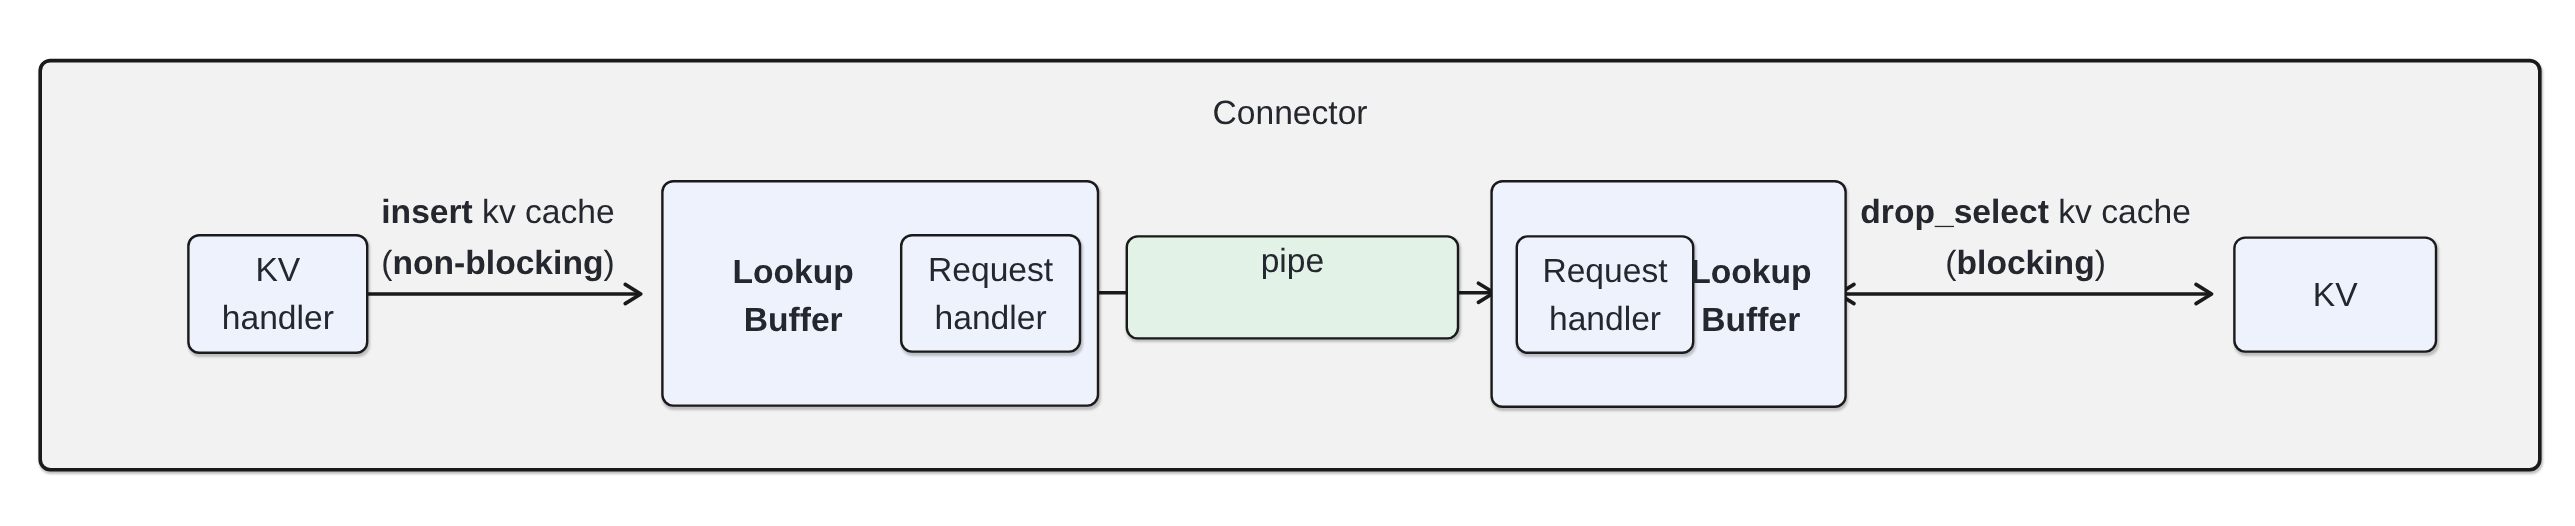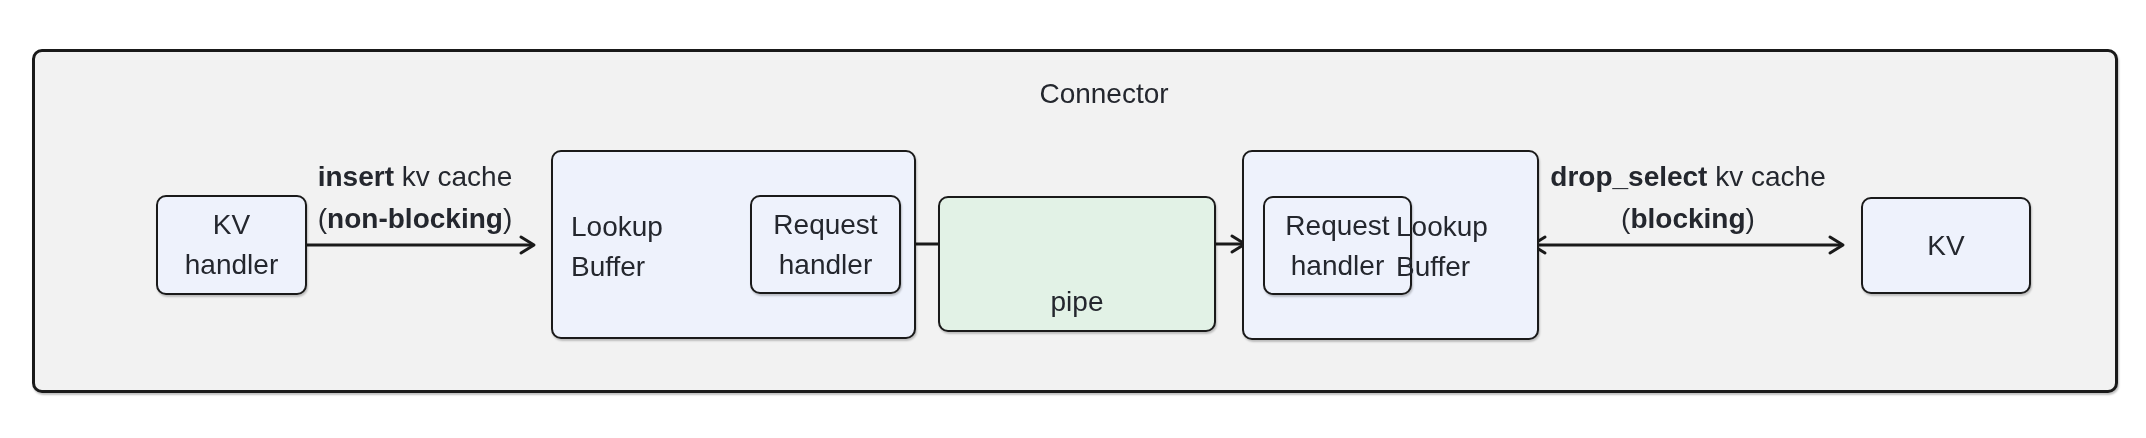--- a/index.html
+++ b/index.html
@@ -26,21 +26,20 @@
     border-radius: 10px;
     box-sizing: border-box;
     box-shadow: 1px 2px 2px rgba(0,0,0,0.25);
   }
   .diagram-title {
     position: absolute;
     left: 32px; top: 76px;
     width: 2086px;
     text-align: center;
     line-height: 36px;
-    padding-left: 29px;
   }
   .node {
     position: absolute;
     background: #eef2fc;
     border: 2.5px solid #1a1a1a;
     border-radius: 10px;
     box-sizing: border-box;
     box-shadow: 1px 2px 2px rgba(0,0,0,0.22);
     display: flex;
     flex-direction: column;
@@ -52,37 +51,37 @@
   }
   .node span { display: block; }
   .kv-producer   { left: 143px;  top: 195px; width: 151px; height: 100px; }
   .lookup-left   { left: 538px;  top: 150px; width: 365px; height: 189px; }
   .handler-left  { left: 737px;  top: 195px; width: 151px; height: 99px;  }
   .lookup-right  { left: 1229px; top: 150px; width: 297px; height: 190px; }
   .handler-right { left: 1250px; top: 196px; width: 149px; height: 99px;  }
   .kv-consumer   { left: 1848px; top: 197px; width: 170px; height: 97px;  }
   .lookup-label {
     position: absolute;
-    text-align: left;
+    text-align: center;
     line-height: 40px;
+    font-weight: bold;
   }
   .lookup-label span { display: block; }
   .lookup-label-left  { left: 571px;  top: 207px; width: 180px; }
   .lookup-label-right { left: 1396px; top: 207px; width: 126px; }
   .pipe-node {
     position: absolute;
     left: 938px; top: 196px;
-    width: 278px; height: 136px;
+    width: 278px; height: 87px;
     background: #e2f2e6;
     border: 2.5px solid #1a1a1a;
     border-radius: 10px;
     box-sizing: border-box;
     box-shadow: 1px 2px 2px rgba(0,0,0,0.22);
     display: flex;
-    align-items: flex-end;
     justify-content: center;
     line-height: 40px;
     padding-bottom: 8px;
   }
   .edge-label {
     position: absolute;
     top: 156px;
     transform: translateX(-50%);
     text-align: center;
     line-height: 42px;

